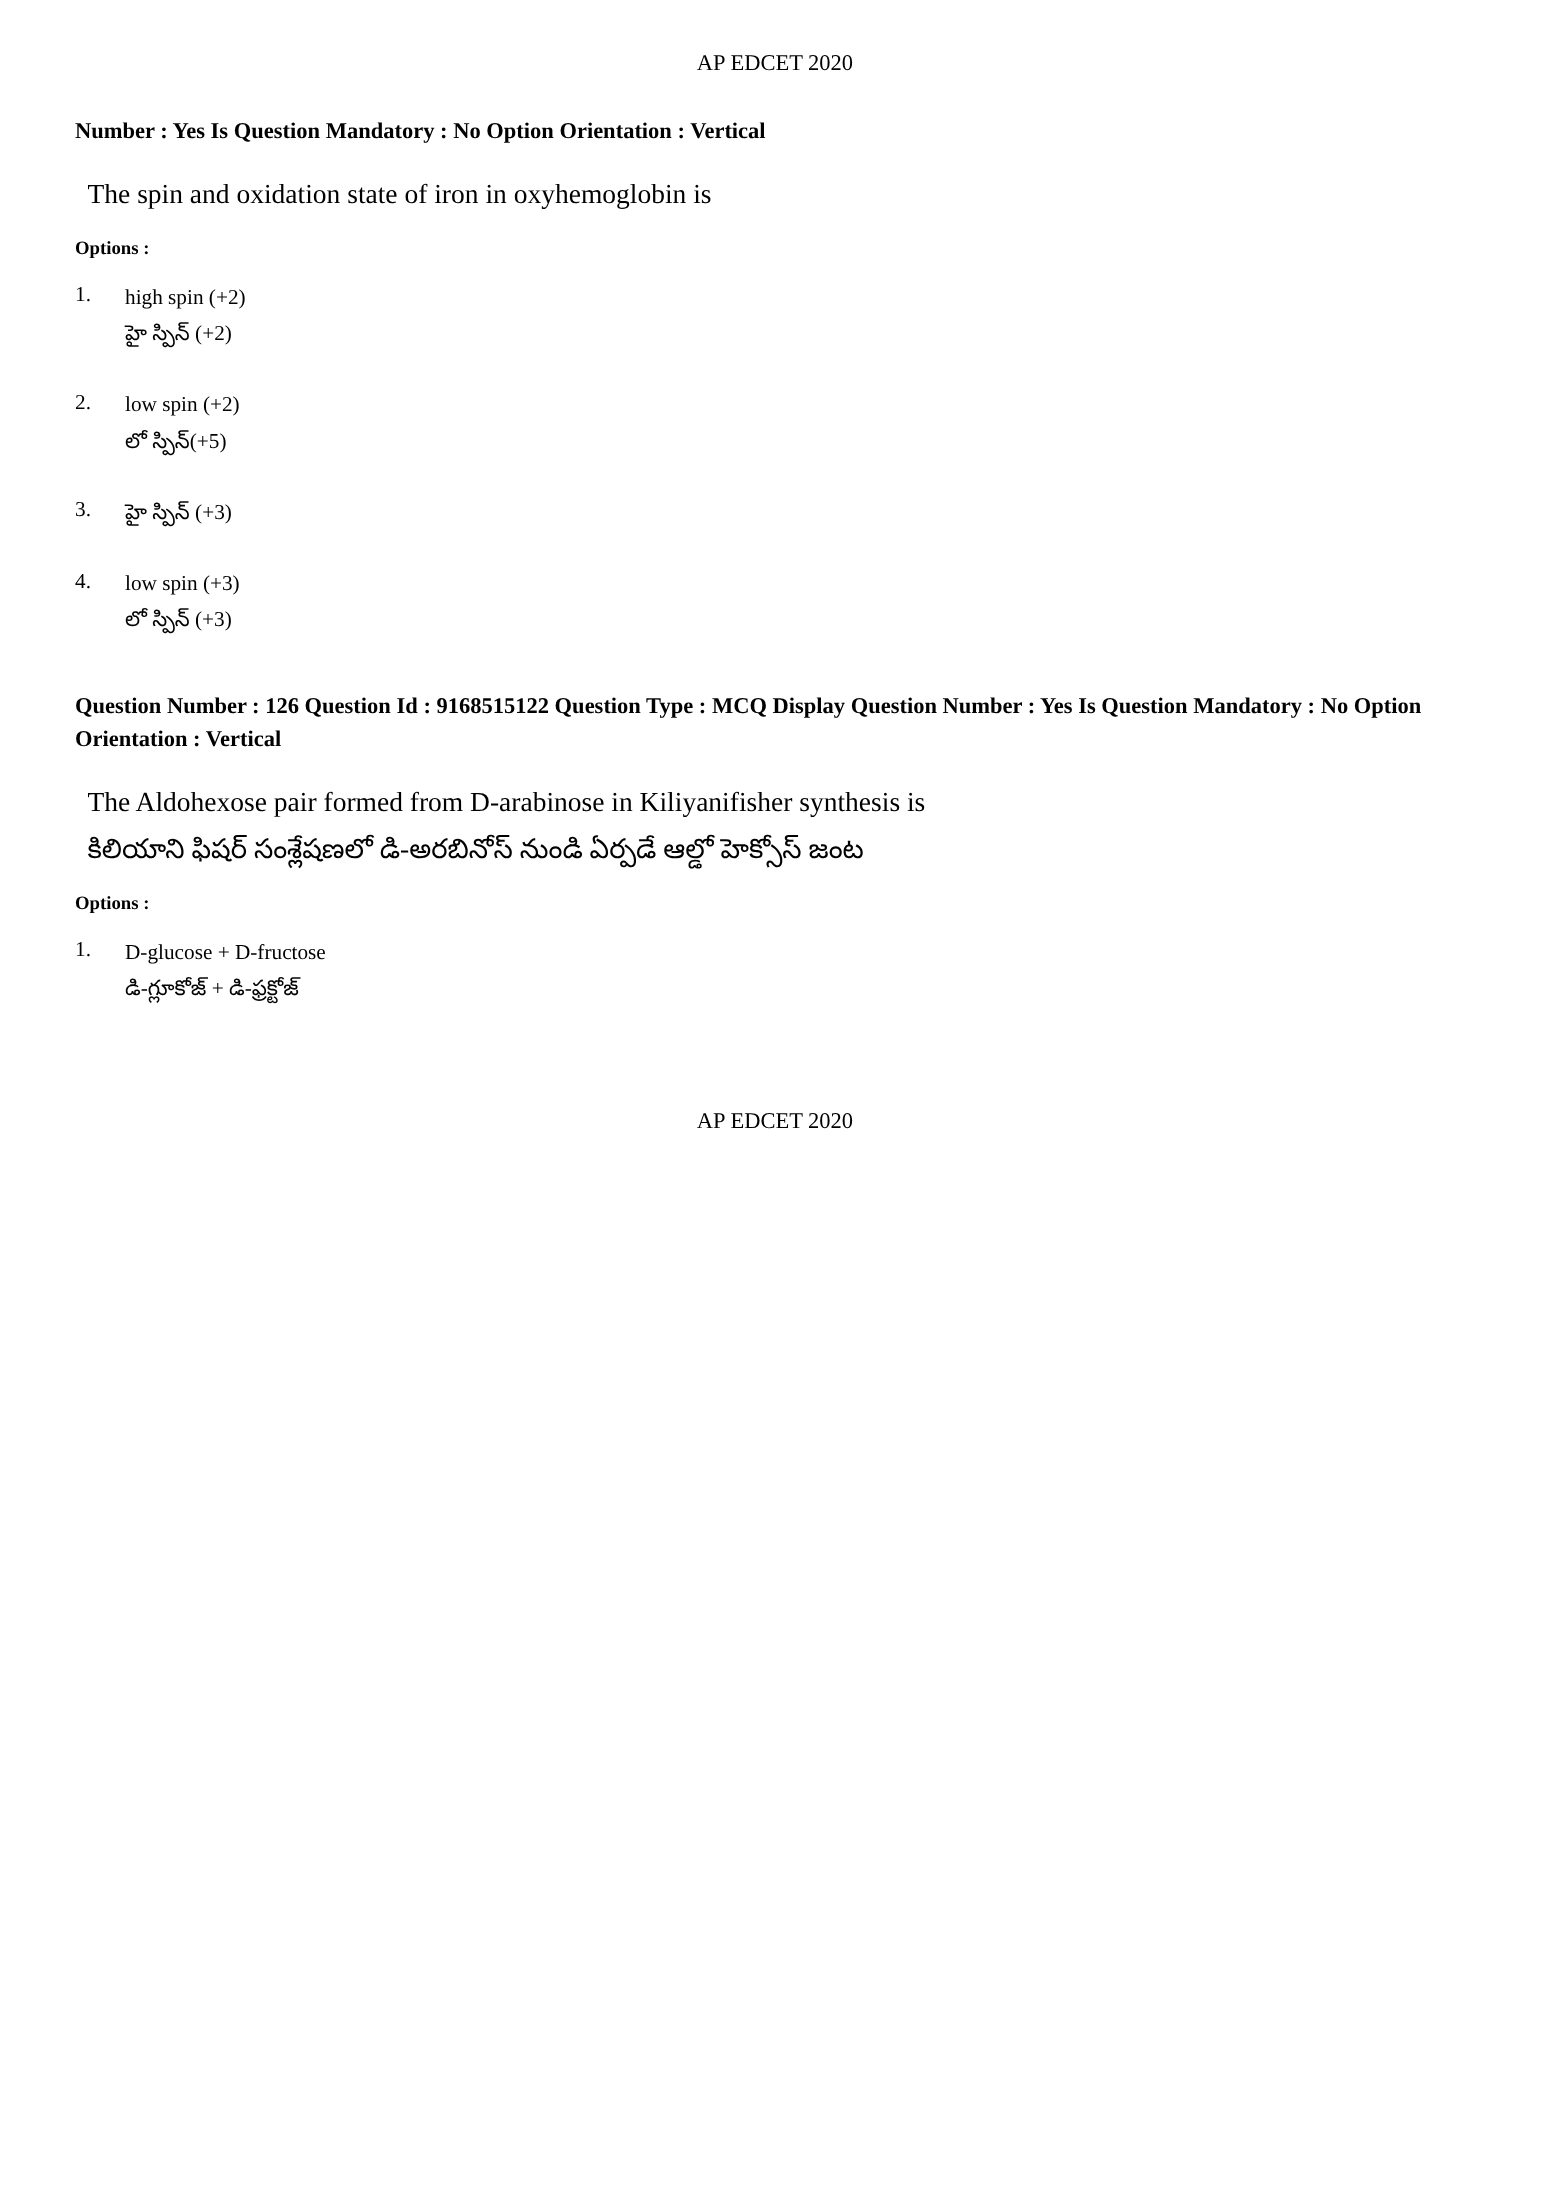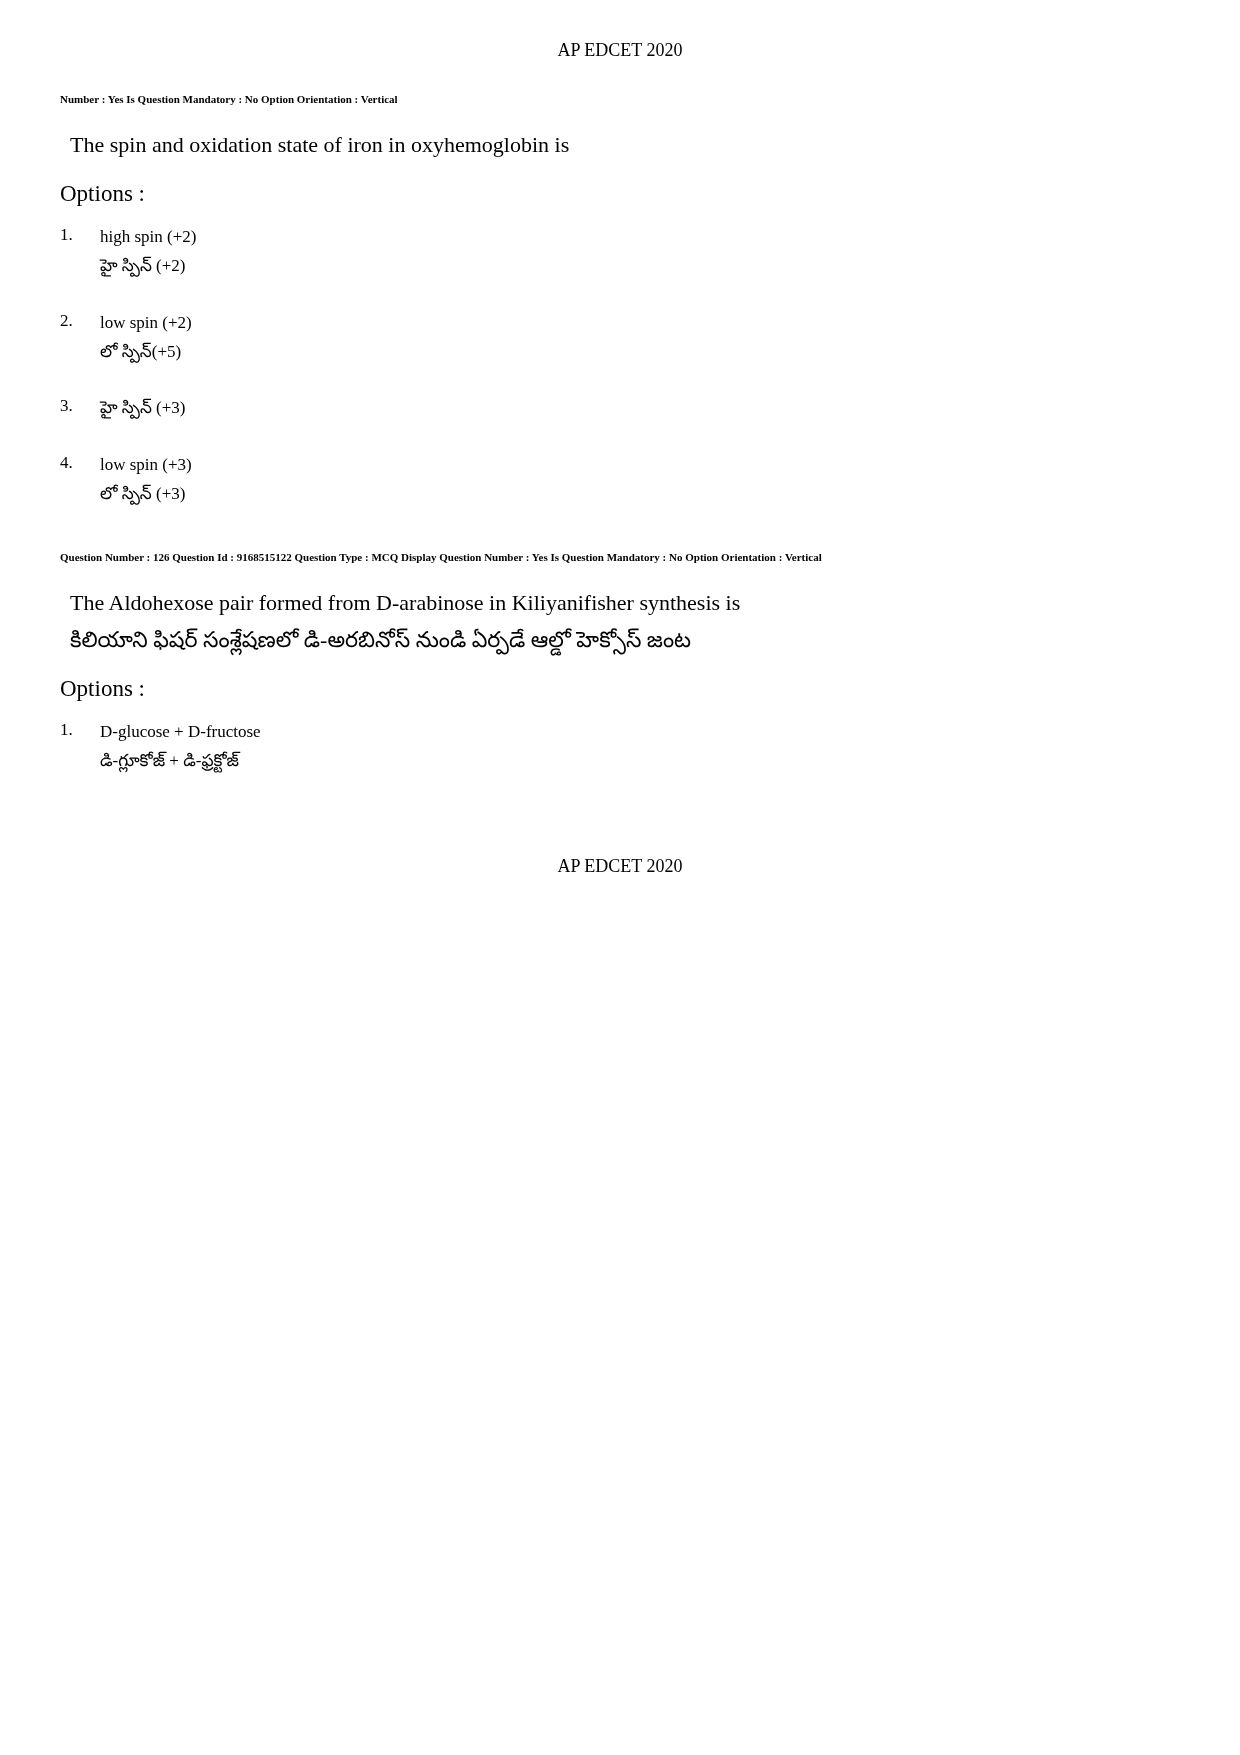--- a/index.html
+++ b/index.html
@@ -19,35 +19,35 @@
 
     .page-header {
       text-align: center;
       font-size: 18px;
       font-weight: normal;
       margin-bottom: 30px;
     }
 
     .question-meta {
       font-weight: bold;
-      font-size: 11px;
+      font-size: 18px;
       margin-bottom: 18px;
       line-height: 1.5;
     }
 
     .question-text {
       font-size: 22px;
       line-height: 1.7;
       margin-bottom: 18px;
       padding-left: 10px;
     }
 
     .options-label {
-      font-weight: normal;
-      font-size: 23px;
+      font-weight: bold;
+      font-size: 15px;
       margin-bottom: 16px;
     }
 
     .options-list {
       list-style: none;
       padding: 0;
       margin-bottom: 30px;
     }
 
     .option-item {

